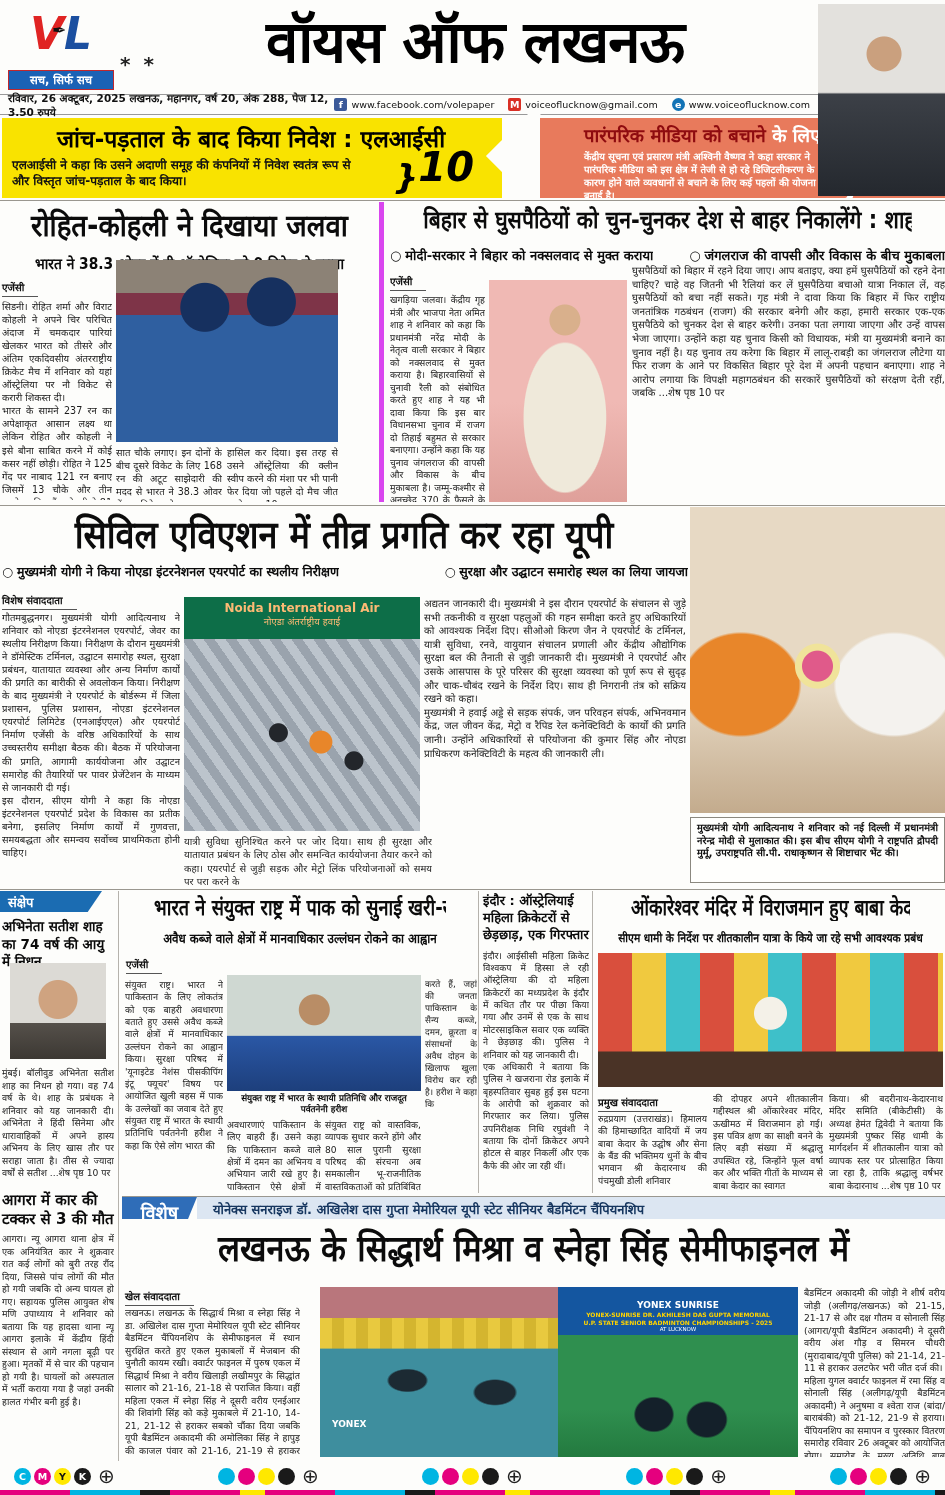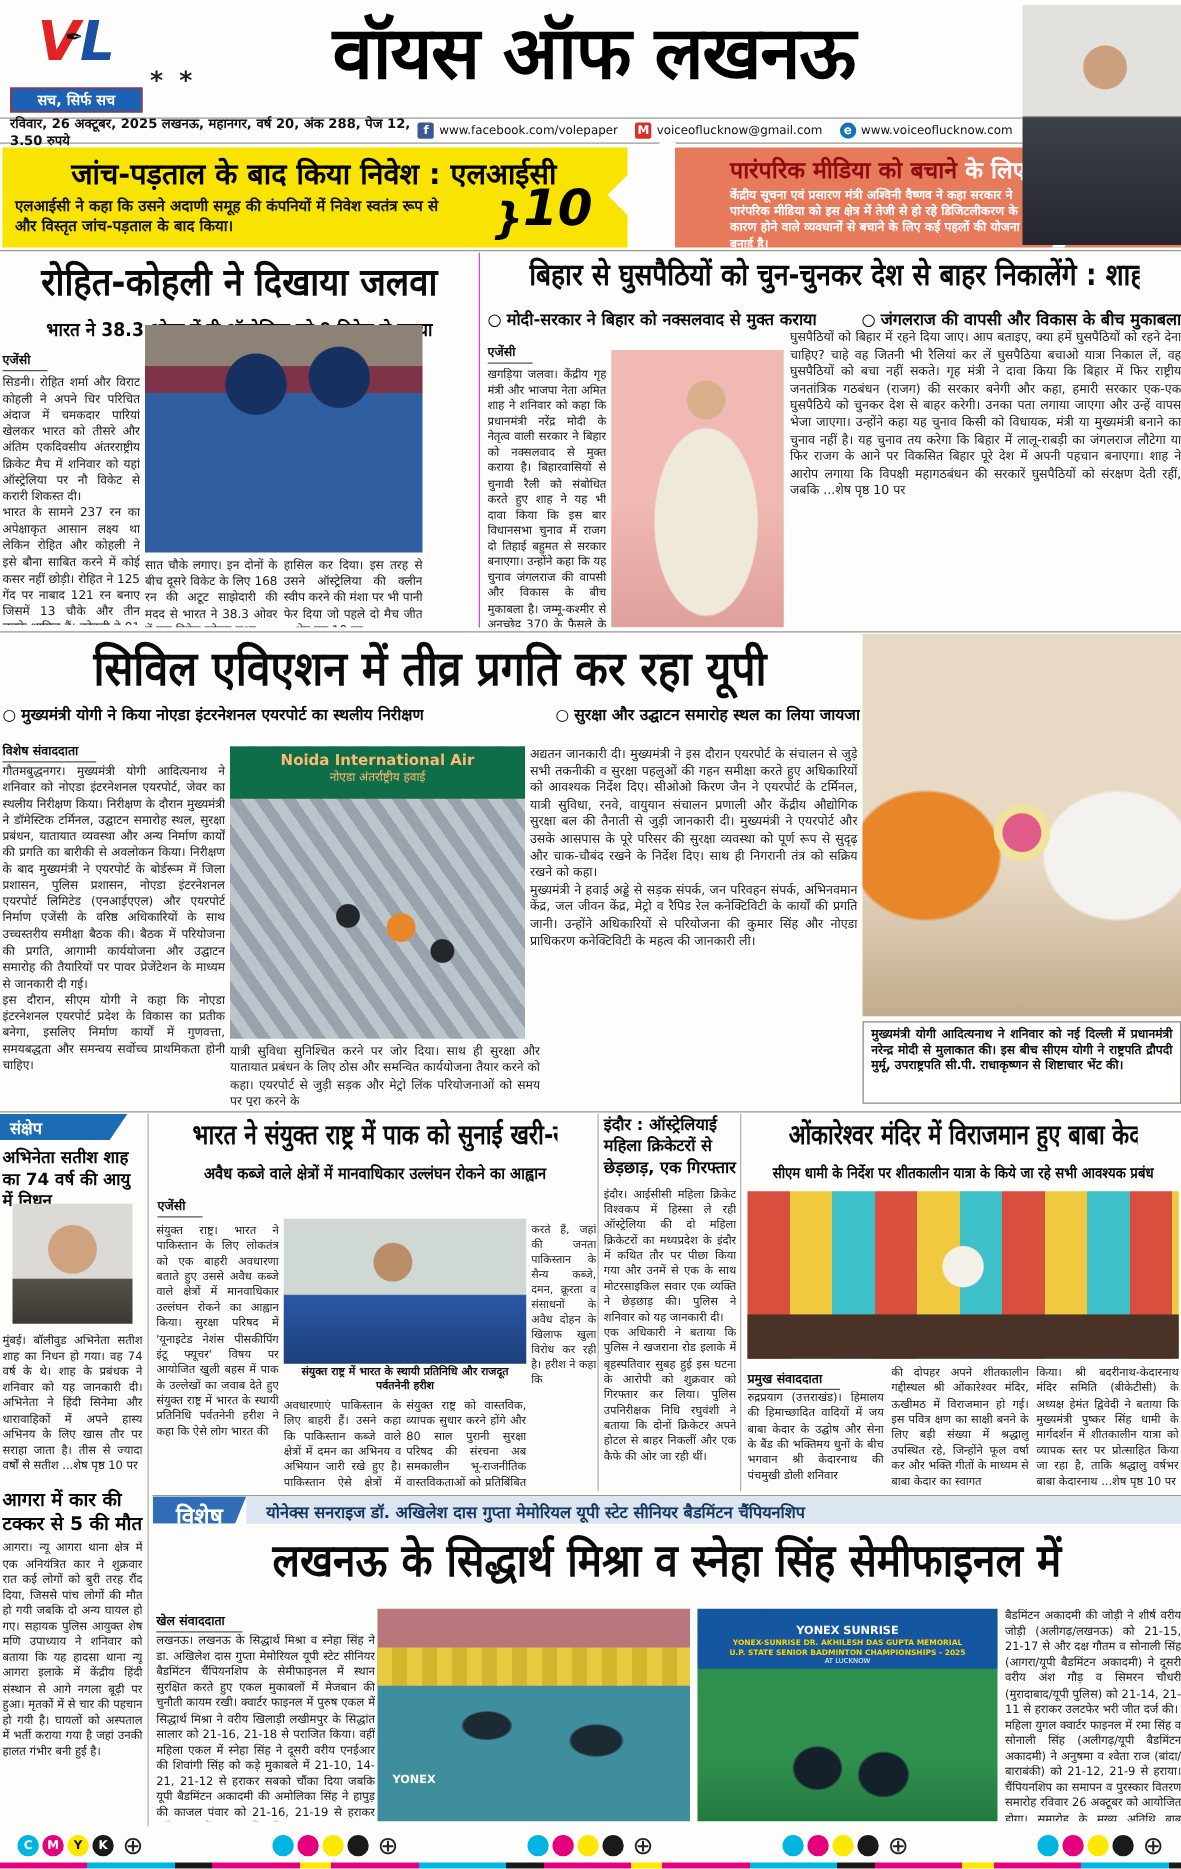--- a/index.html
+++ b/index.html
@@ -87,21 +87,21 @@
   </div>
   <div class="diamond"></div>
   <div class="teaser-o">
     <h2><span class="t-red">पारंपरिक मीडिया को बचाने</span><span class="t-white"> के लिए काम कर रही सरकार : वैष्णव</span></h2>
     <p>केंद्रीय सूचना एवं प्रसारण मंत्री अश्विनी वैष्णव ने कहा सरकार ने पारंपरिक मीडिया को इस क्षेत्र में तेजी से हो रहे डिजिटलीकरण के कारण होने वाले व्यवधानों से बचाने के लिए कई पहलों की योजना बनाई है।</p>
     <div class="pageref" style="left:300px;top:34px;color:#fff"><span class="brace">}</span><span class="num">12</span></div>
   </div>
 
   <div class="hline" style="left:0;top:200px;width:945px"></div>
 
-  <div class="sec" style="left:0;top:202px;width:384px;height:300px;border-right:1px solid #d946ef;">
+  <div class="sec" style="left:0;top:202px;width:384px;height:300px;border-right:5px solid #d946ef;">
     <div class="hl condense center nowrap" style="font-size:30px;transform:scaleX(.92);margin-top:2px">रोहित-कोहली ने दिखाया जलवा</div>
     <div class="subhead condense center nowrap" style="font-size:15px;transform:scaleX(.92);margin-top:8px">भारत ने 38.3 ओवर में ही ऑस्ट्रेलिया को 9 विकेट से हराया</div>
     <div class="abs" style="left:2px;top:74px"><span class="byline">एजेंसी</span></div>
     <div class="body-text abs" style="left:2px;top:98px;width:110px;height:200px">सिडनी। रोहित शर्मा और विराट कोहली ने अपने चिर परिचित अंदाज में चमकदार पारियां खेलकर भारत को तीसरे और अंतिम एकदिवसीय अंतरराष्ट्रीय क्रिकेट मैच में शनिवार को यहां ऑस्ट्रेलिया पर नौ विकेट से करारी शिकस्त दी।
 भारत के सामने 237 रन का अपेक्षाकृत आसान लक्ष्य था लेकिन रोहित और कोहली ने इसे बौना साबित करने में कोई कसर नहीं छोड़ी। रोहित ने 125 गेंद पर नाबाद 121 रन बनाए जिसमें 13 चौके और तीन छक्के शामिल हैं। कोहली ने 81 गेंद पर नाबाद 74 रन बनाए। उन्होंने अपनी पारी में</div>
     <div class="ph" style="left:116px;top:58px;width:222px;height:182px;background:
         radial-gradient(circle at 40% 26%, #16305f 0 24px, rgba(0,0,0,0) 25px),
         radial-gradient(circle at 70% 23%, #16305f 0 24px, rgba(0,0,0,0) 25px),
         linear-gradient(180deg,#8c8276 0 18%, #7e3448 18% 30%, #2f5fa0 30% 100%);"></div>
     <div class="body-text abs" style="left:116px;top:244px;width:106px;height:56px">सात चौके लगाए। इन दोनों के बीच दूसरे विकेट के लिए 168 रन की अटूट साझेदारी की मदद से भारत ने 38.3 ओवर में एक विकेट खोकर लक्ष्य</div>
@@ -157,21 +157,21 @@
 
   <div class="hline" style="left:0;top:889px;width:945px"></div>
 
   <div class="sec" style="left:0;top:891px;width:119px;height:570px;border-right:1px solid #b5b2ac;padding-right:2px">
     <div style="width:102px;height:21px;background:#1b6cb2;color:#fff;font-size:13px;font-weight:bold;padding:2px 0 0 8px;clip-path:polygon(0 0,100% 0,86% 100%,0 100%)">संक्षेप</div>
     <div class="hl" style="font-size:13.5px;line-height:1.3;margin-top:6px;padding-left:2px">अभिनेता सतीश शाह का 74 वर्ष की आयु में निधन</div>
     <div class="ph" style="left:10px;top:72px;width:96px;height:96px;background:
         radial-gradient(circle at 50% 38%, #cfa380 0 19px, rgba(0,0,0,0) 20px),
         linear-gradient(180deg,#dcdad5 0 62%, #55504a 63%, #3c3833 100%);"></div>
     <div class="body-text abs" style="left:2px;top:176px;width:112px;height:120px;font-size:9.2px">मुंबई। बॉलीवुड अभिनेता सतीश शाह का निधन हो गया। वह 74 वर्ष के थे। शाह के प्रबंधक ने शनिवार को यह जानकारी दी। अभिनेता ने हिंदी सिनेमा और धारावाहिकों में अपने हास्य अभिनय के लिए खास तौर पर सराहा जाता है। तीस से ज्यादा वर्षों से सतीश    ...शेष पृष्ठ 10 पर</div>
-    <div class="hl abs" style="left:2px;top:300px;width:114px;font-size:15px;line-height:1.25">आगरा में कार की टक्कर से 5 की मौत</div>
+    <div class="hl abs" style="left:2px;top:300px;width:114px;font-size:15px;line-height:1.25">आगरा में कार की टक्कर से 3 की मौत</div>
     <div class="body-text abs" style="left:2px;top:342px;width:112px;height:224px;font-size:9.2px">आगरा। न्यू आगरा थाना क्षेत्र में एक अनियंत्रित कार ने शुक्रवार रात कई लोगों को बुरी तरह रौंद दिया, जिससे पांच लोगों की मौत हो गयी जबकि दो अन्य घायल हो गए। सहायक पुलिस आयुक्त शेष मणि उपाध्याय ने शनिवार को बताया कि यह हादसा थाना न्यू आगरा इलाके में केंद्रीय हिंदी संस्थान से आगे नगला बूढ़ी पर हुआ। मृतकों में से चार की पहचान हो गयी है। घायलों को अस्पताल में भर्ती कराया गया है जहां उनकी हालत गंभीर बनी हुई है।</div>
   </div>
 
   <div class="sec" style="left:122px;top:891px;width:357px;height:302px;border-right:1px solid #b5b2ac">
     <div class="hl condense center nowrap" style="font-size:22px;transform:scaleX(.82)">भारत ने संयुक्त राष्ट्र में पाक को सुनाई खरी-खरी</div>
     <div class="subhead condense center nowrap" style="font-size:13px;transform:scaleX(.9);margin-top:8px">अवैध कब्जे वाले क्षेत्रों में मानवाधिकार उल्लंघन रोकने का आह्वान</div>
     <div class="abs" style="left:4px;top:62px"><span class="byline">एजेंसी</span></div>
     <div class="body-text abs" style="left:3px;top:88px;width:98px;height:210px;font-size:9.1px">संयुक्त राष्ट्र। भारत ने पाकिस्तान के लिए लोकतंत्र को एक बाहरी अवधारणा बताते हुए उससे अवैध कब्जे वाले क्षेत्रों में मानवाधिकार उल्लंघन रोकने का आह्वान किया। सुरक्षा परिषद में 'यूनाइटेड नेशंस पीसकीपिंग इंटू फ्यूचर' विषय पर आयोजित खुली बहस में पाक के उल्लेखों का जवाब देते हुए संयुक्त राष्ट्र में भारत के स्थायी प्रतिनिधि पर्वतनेनी हरीश ने कहा कि ऐसे लोग भारत की</div>
     <div class="ph" style="left:105px;top:84px;width:194px;height:116px;background:
         radial-gradient(circle at 45% 30%, #b98d66 0 15px, rgba(0,0,0,0) 16px),
@@ -203,21 +203,21 @@
 
   <div class="sec" style="left:122px;top:1196px;width:823px;height:262px;border-top:1px solid #9a978f">
     <div style="display:flex;height:22px">
       <div style="width:75px;background:#2f6db8;color:#fff;font-size:18px;font-weight:bold;text-align:center;padding-top:3px;clip-path:polygon(0 0,100% 0,88% 100%,0 100%)">विशेष खबर</div>
       <div class="nowrap" style="flex:1;background:#dce6f2;color:#16365f;font-size:13px;font-weight:bold;padding:3px 0 0 16px">योनेक्स सनराइज डॉ. अखिलेश दास गुप्ता मेमोरियल यूपी स्टेट सीनियर बैडमिंटन चैंपियनशिप</div>
     </div>
     <div class="hl condense center nowrap" style="font-size:36px;transform:scaleX(.9);margin-top:4px">लखनऊ के सिद्धार्थ मिश्रा व स्नेहा सिंह सेमीफाइनल में</div>
     <div class="abs" style="left:3px;top:88px"><span class="byline">खेल संवाददाता</span></div>
     <div class="body-text abs" style="left:3px;top:110px;width:175px;height:150px;font-size:9.2px">लखनऊ। लखनऊ के सिद्धार्थ मिश्रा व स्नेहा सिंह ने डा. अखिलेश दास गुप्ता मेमोरियल यूपी स्टेट सीनियर बैडमिंटन चैंपियनशिप के सेमीफाइनल में स्थान सुरक्षित करते हुए एकल मुकाबलों में मेजबान की चुनौती कायम रखी। क्वार्टर फाइनल में पुरुष एकल में सिद्धार्थ मिश्रा ने वरीय खिलाड़ी लखीमपुर के सिद्धांत सालार को 21-16, 21-18 से पराजित किया। वहीं महिला एकल में स्नेहा सिंह ने दूसरी वरीय एनईआर की शिवांगी सिंह को कड़े मुकाबले में 21-10, 14-21, 21-12 से हराकर सबको चौंका दिया जबकि यूपी बैडमिंटन अकादमी की अमोलिका सिंह ने हापुड़ की काजल पंवार को 21-16, 21-19 से हराकर अंतिम चार में स्थान सुरक्षित किया।
 बीबीडी यूपी बैडमिंटन अकादमी गोमती नगर में आयोजित पांच लाख रुपए की ईनामी राशि वाली चैंपियनशिप में मिश्रित युगल क्वार्टर फाइनल में यूपी</div>
-    <div class="ph" style="left:180px;top:90px;width:250px;height:170px;background:
+    <div class="ph" style="left:198px;top:90px;width:250px;height:170px;background:
         radial-gradient(ellipse at 35% 55%, #1c2a33 0 8%, rgba(0,0,0,0) 9%),
         radial-gradient(ellipse at 70% 62%, #1c2a33 0 8%, rgba(0,0,0,0) 9%),
         repeating-linear-gradient(90deg, #e8c93f 0 12px, #d4b52f 12px 24px) ,
         linear-gradient(180deg,#b9767c 0 22%, #3e8e9e 22% 100%);background-size:100% 100%,100% 100%,100% 18%,100% 100%;background-repeat:no-repeat;background-position:0 0,0 0,0 22%,0 0;">
       <span style="position:absolute;left:12px;bottom:28px;color:#fff;font-size:9px;font-weight:bold">YONEX</span>
     </div>
     <div class="ph" style="left:436px;top:90px;width:240px;height:170px;background:
         radial-gradient(ellipse at 40% 75%, #14202a 0 9%, rgba(0,0,0,0) 10%),
         radial-gradient(ellipse at 62% 78%, #14202a 0 9%, rgba(0,0,0,0) 10%),
         linear-gradient(180deg,#2f8f4f 0 72%, #237a3f 100%);">

